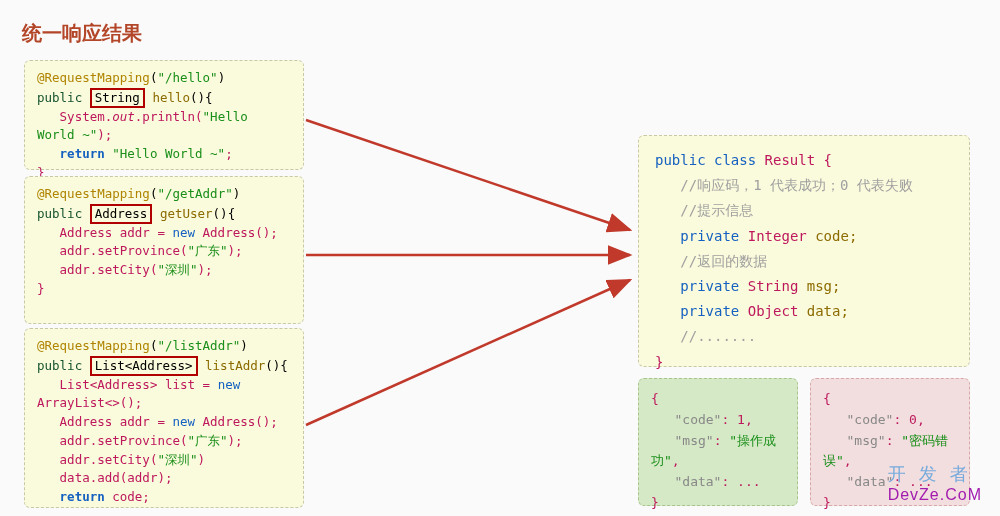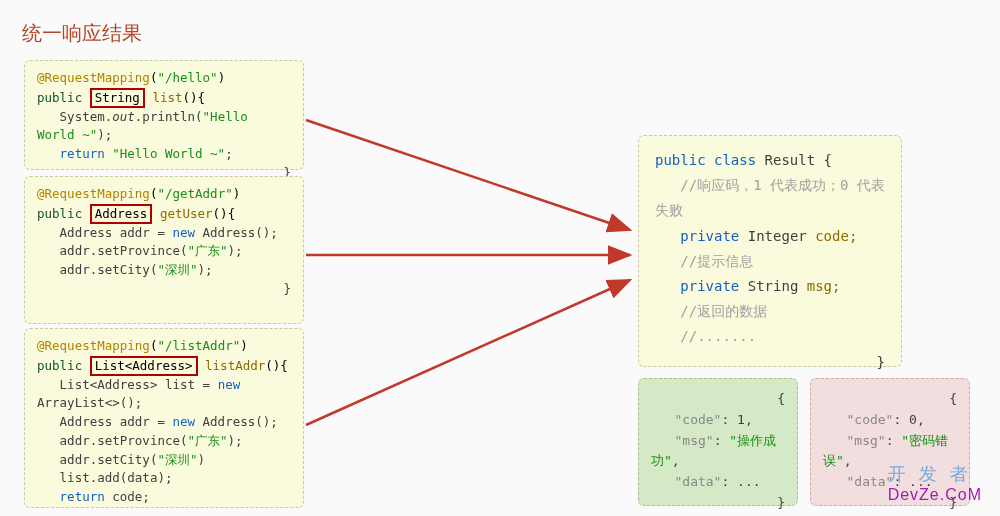--- a/index.html
+++ b/index.html
@@ -10,65 +10,65 @@
     width: 1000px;
     height: 516px;
     position: relative;
   }
   .title {
     position: absolute;
     left: 22px;
     top: 20px;
     color: #b34628;
     font-size: 20px;
-    font-weight: 400;
+    font-weight: 700;
   }
   .panel {
     position: absolute;
     border: 1px dashed #c8c8a8;
     border-radius: 6px;
     background: #fafadc;
     padding: 8px 12px;
     font-family: Consolas, monospace;
     font-size: 12.5px;
     line-height: 1.5;
   }
   .panel.left { left: 24px; width: 280px; }
   #block1 { top: 60px; height: 110px; }
   #block2 { top: 176px; height: 148px; }
   #block3 { top: 328px; height: 180px; }
-  .result-panel { left: 638px; top: 135px; width: 264px; height: 232px; padding:12px 16px; font-size:14px; line-height:1.8;}
+  .result-panel { left: 638px; top: 135px; width: 332px; height: 232px; padding:12px 16px; font-size:14px; line-height:1.8;}
   .json-panel { top: 378px; width: 160px; height: 128px; padding:10px 12px; font-size:13px; line-height:1.6;}
   #jsonA { left: 638px; background:#d6e9c6; border:1px dashed #a6c48a;}
   #jsonB { left: 810px; background:#f2dede; border:1px dashed #d8a7a7;}
   .kw-anno { color: #b08400; text-align: right; }
   .kw-public { color: #14532d; }
   .kw-new { color: #1561c1; }
-  .kw-return { color: #1561c1; }
+  .kw-return { color: #1561c1; font-weight: bold; }
   .kw-class { color: #1561c1; }
   .kw-private { color: #1561c1; }
   .method { color: #8c6b00; }
-  .mono { color:#404040;text-align:right; }
+  .mono { color:#be185d; }
   .str { color: #1a8f1a; font-weight:500;}
   .comment { color:#a0a0a0; }
   .redbox { border: 2px solid #b00000; padding: 1px 3px; display:inline-block; line-height:1.1;}
   svg.arrow { position:absolute; pointer-events:none; }
   .watermark { position:absolute; right:18px; bottom:12px; }
   .watermark .line1 { color:#77aadd; font-size:18px; letter-spacing:4px; font-weight:300;}
   .watermark .line2 { color:#a21caf; font-size:16px; letter-spacing:1px;}
   .jk { color:#888;}
 </style>
 </head>
 <body>
 
 <div class="title">统一响应结果</div>
 
 <div id="block1" class="panel left">
   <div><span class="kw-anno">@RequestMapping</span>(<span class="str">"/hello"</span>)</div>
-  <div><span class="kw-public">public</span> <span class="redbox">String</span> <span class="method">list</span>(){</div>
+  <div><span class="kw-public">public</span> <span class="redbox">String</span> <span class="method">hello</span>(){</div>
   <div>&nbsp;&nbsp;&nbsp;<span class="mono">System.</span><i class="mono">out</i><span class="mono">.println(</span><span class="str">"Hello World ~"</span><span class="mono">);</span></div>
   <div>&nbsp;&nbsp;&nbsp;<span class="kw-return">return </span><span class="str">"Hello World ~"</span><span class="mono">;</span></div>
   <div class="mono">}</div>
 </div>
 
 <div id="block2" class="panel left">
   <div><span class="kw-anno">@RequestMapping</span>(<span class="str">"/getAddr"</span>)</div>
   <div><span class="kw-public">public</span> <span class="redbox">Address</span> <span class="method">getUser</span>(){</div>
   <div>&nbsp;&nbsp;&nbsp;<span class="mono">Address addr = </span><span class="kw-new">new</span><span class="mono"> Address();</span></div>
   <div>&nbsp;&nbsp;&nbsp;<span class="mono">addr.setProvince(</span><span class="str">"广东"</span><span class="mono">);</span></div>
@@ -76,31 +76,32 @@
   <div class="mono">}</div>
 </div>
 
 <div id="block3" class="panel left">
   <div><span class="kw-anno">@RequestMapping</span>(<span class="str">"/listAddr"</span>)</div>
   <div><span class="kw-public">public</span> <span class="redbox">List&lt;Address&gt;</span> <span class="method">listAddr</span>(){</div>
   <div>&nbsp;&nbsp;&nbsp;<span class="mono">List&lt;Address&gt; list = </span><span class="kw-new">new</span><span class="mono"> ArrayList&lt;&gt;();</span></div>
   <div>&nbsp;&nbsp;&nbsp;<span class="mono">Address addr = </span><span class="kw-new">new</span><span class="mono"> Address();</span></div>
   <div>&nbsp;&nbsp;&nbsp;<span class="mono">addr.setProvince(</span><span class="str">"广东"</span><span class="mono">);</span></div>
   <div>&nbsp;&nbsp;&nbsp;<span class="mono">addr.setCity(</span><span class="str">"深圳"</span><span class="mono">)</span></div>
-  <div>&nbsp;&nbsp;&nbsp;<span class="mono">list.add(data);</span></div>
+  <div>&nbsp;&nbsp;&nbsp;<span class="mono">data.add(addr);</span></div>
   <div>&nbsp;&nbsp;&nbsp;<span class="kw-return">return </span><span class="mono">code;</span></div>
 </div>
 
 <div class="panel result-panel">
   <div><span class="kw-class">public class</span><span class="mono"> Result {</span></div>
   <div>&nbsp;&nbsp;&nbsp;<span class="comment">//响应码，1 代表成功；0 代表失败</span></div>
+  <div>&nbsp;&nbsp;&nbsp;<span class="comment">//提示信息</span></div>
   <div>&nbsp;&nbsp;&nbsp;<span class="kw-private">private</span><span class="mono"> Integer </span><span class="method">code;</span></div>
-  <div>&nbsp;&nbsp;&nbsp;<span class="comment">//提示信息</span></div>
+  <div>&nbsp;&nbsp;&nbsp;<span class="comment">//返回的数据</span></div>
   <div>&nbsp;&nbsp;&nbsp;<span class="kw-private">private</span><span class="mono"> String </span><span class="method">msg;</span></div>
-  <div>&nbsp;&nbsp;&nbsp;<span class="comment">//返回的数据</span></div>
+  <div>&nbsp;&nbsp;&nbsp;<span class="kw-private">private</span><span class="mono"> Object </span><span class="method">data;</span></div>
   <div>&nbsp;&nbsp;&nbsp;<span class="comment">//.......</span></div>
   <div class="mono">}</div>
 </div>
 
 <div id="jsonA" class="panel json-panel">
   <div class="mono">{</div>
   <div>&nbsp;&nbsp;&nbsp;<span class="jk">"code"</span><span class="mono">: 1,</span></div>
   <div>&nbsp;&nbsp;&nbsp;<span class="jk">"msg"</span><span class="mono">: </span><span class="str">"操作成功"</span><span class="mono">,</span></div>
   <div>&nbsp;&nbsp;&nbsp;<span class="jk">"data"</span><span class="mono">: ...</span></div>
   <div class="mono">}</div>

